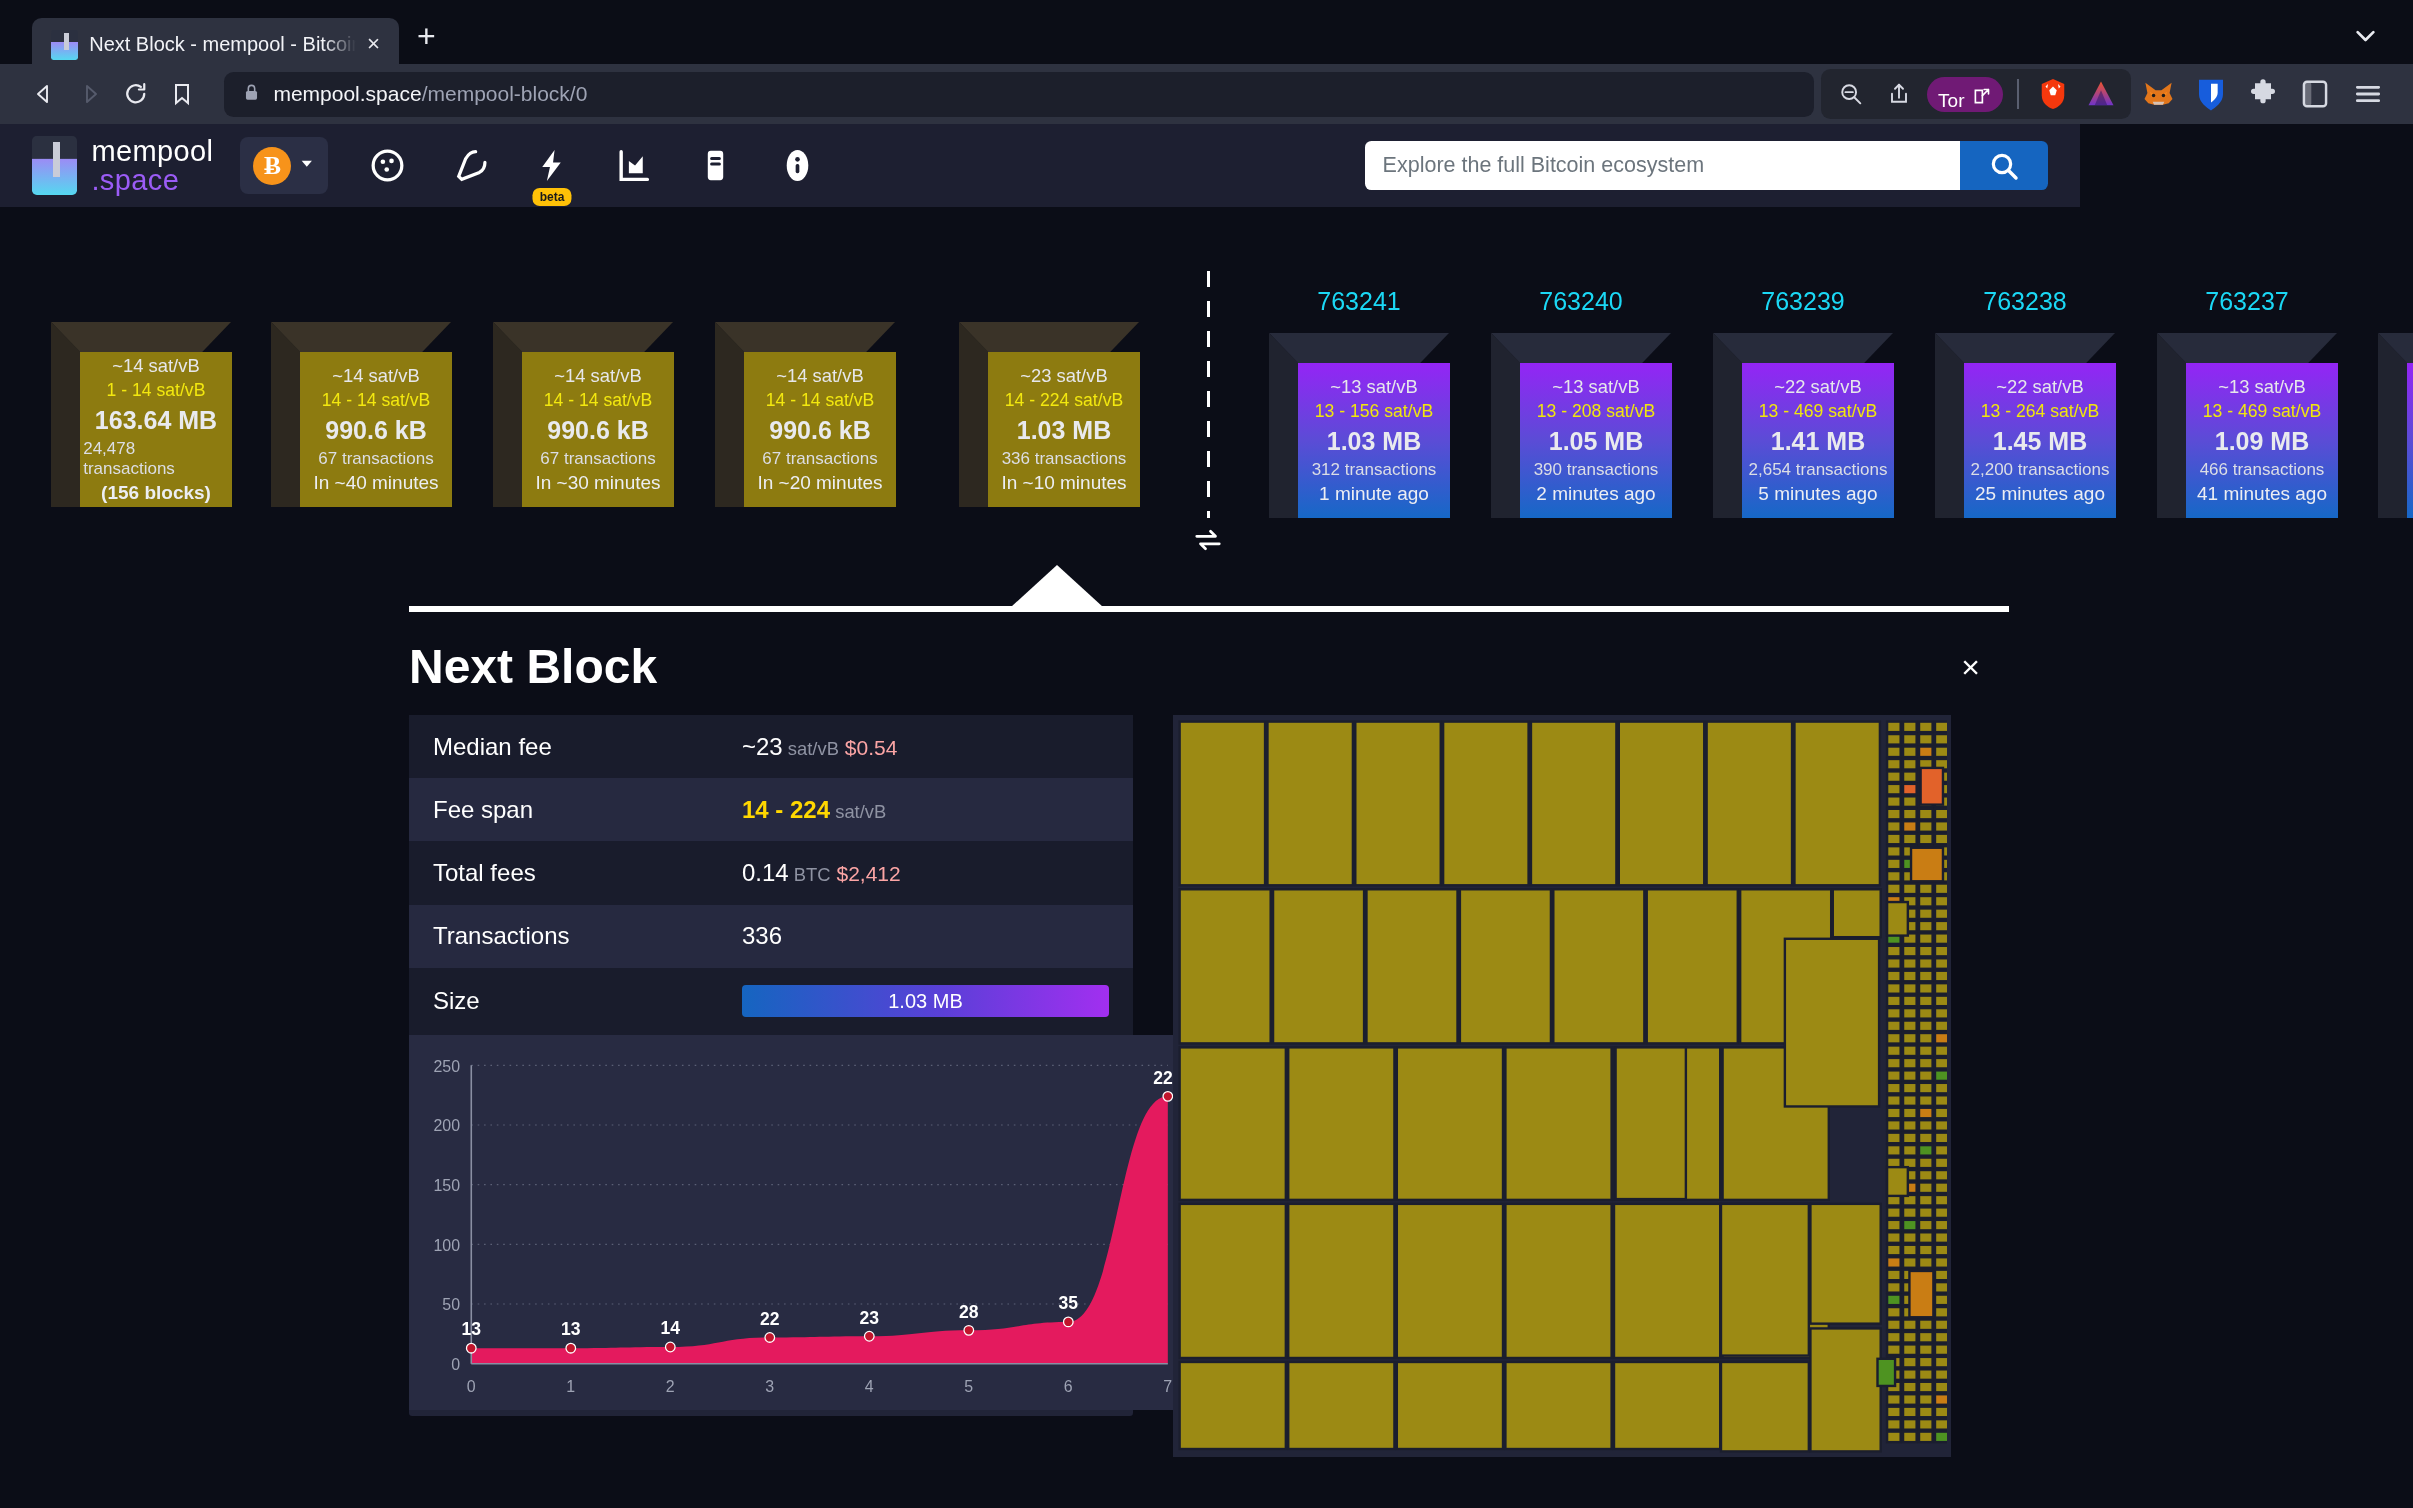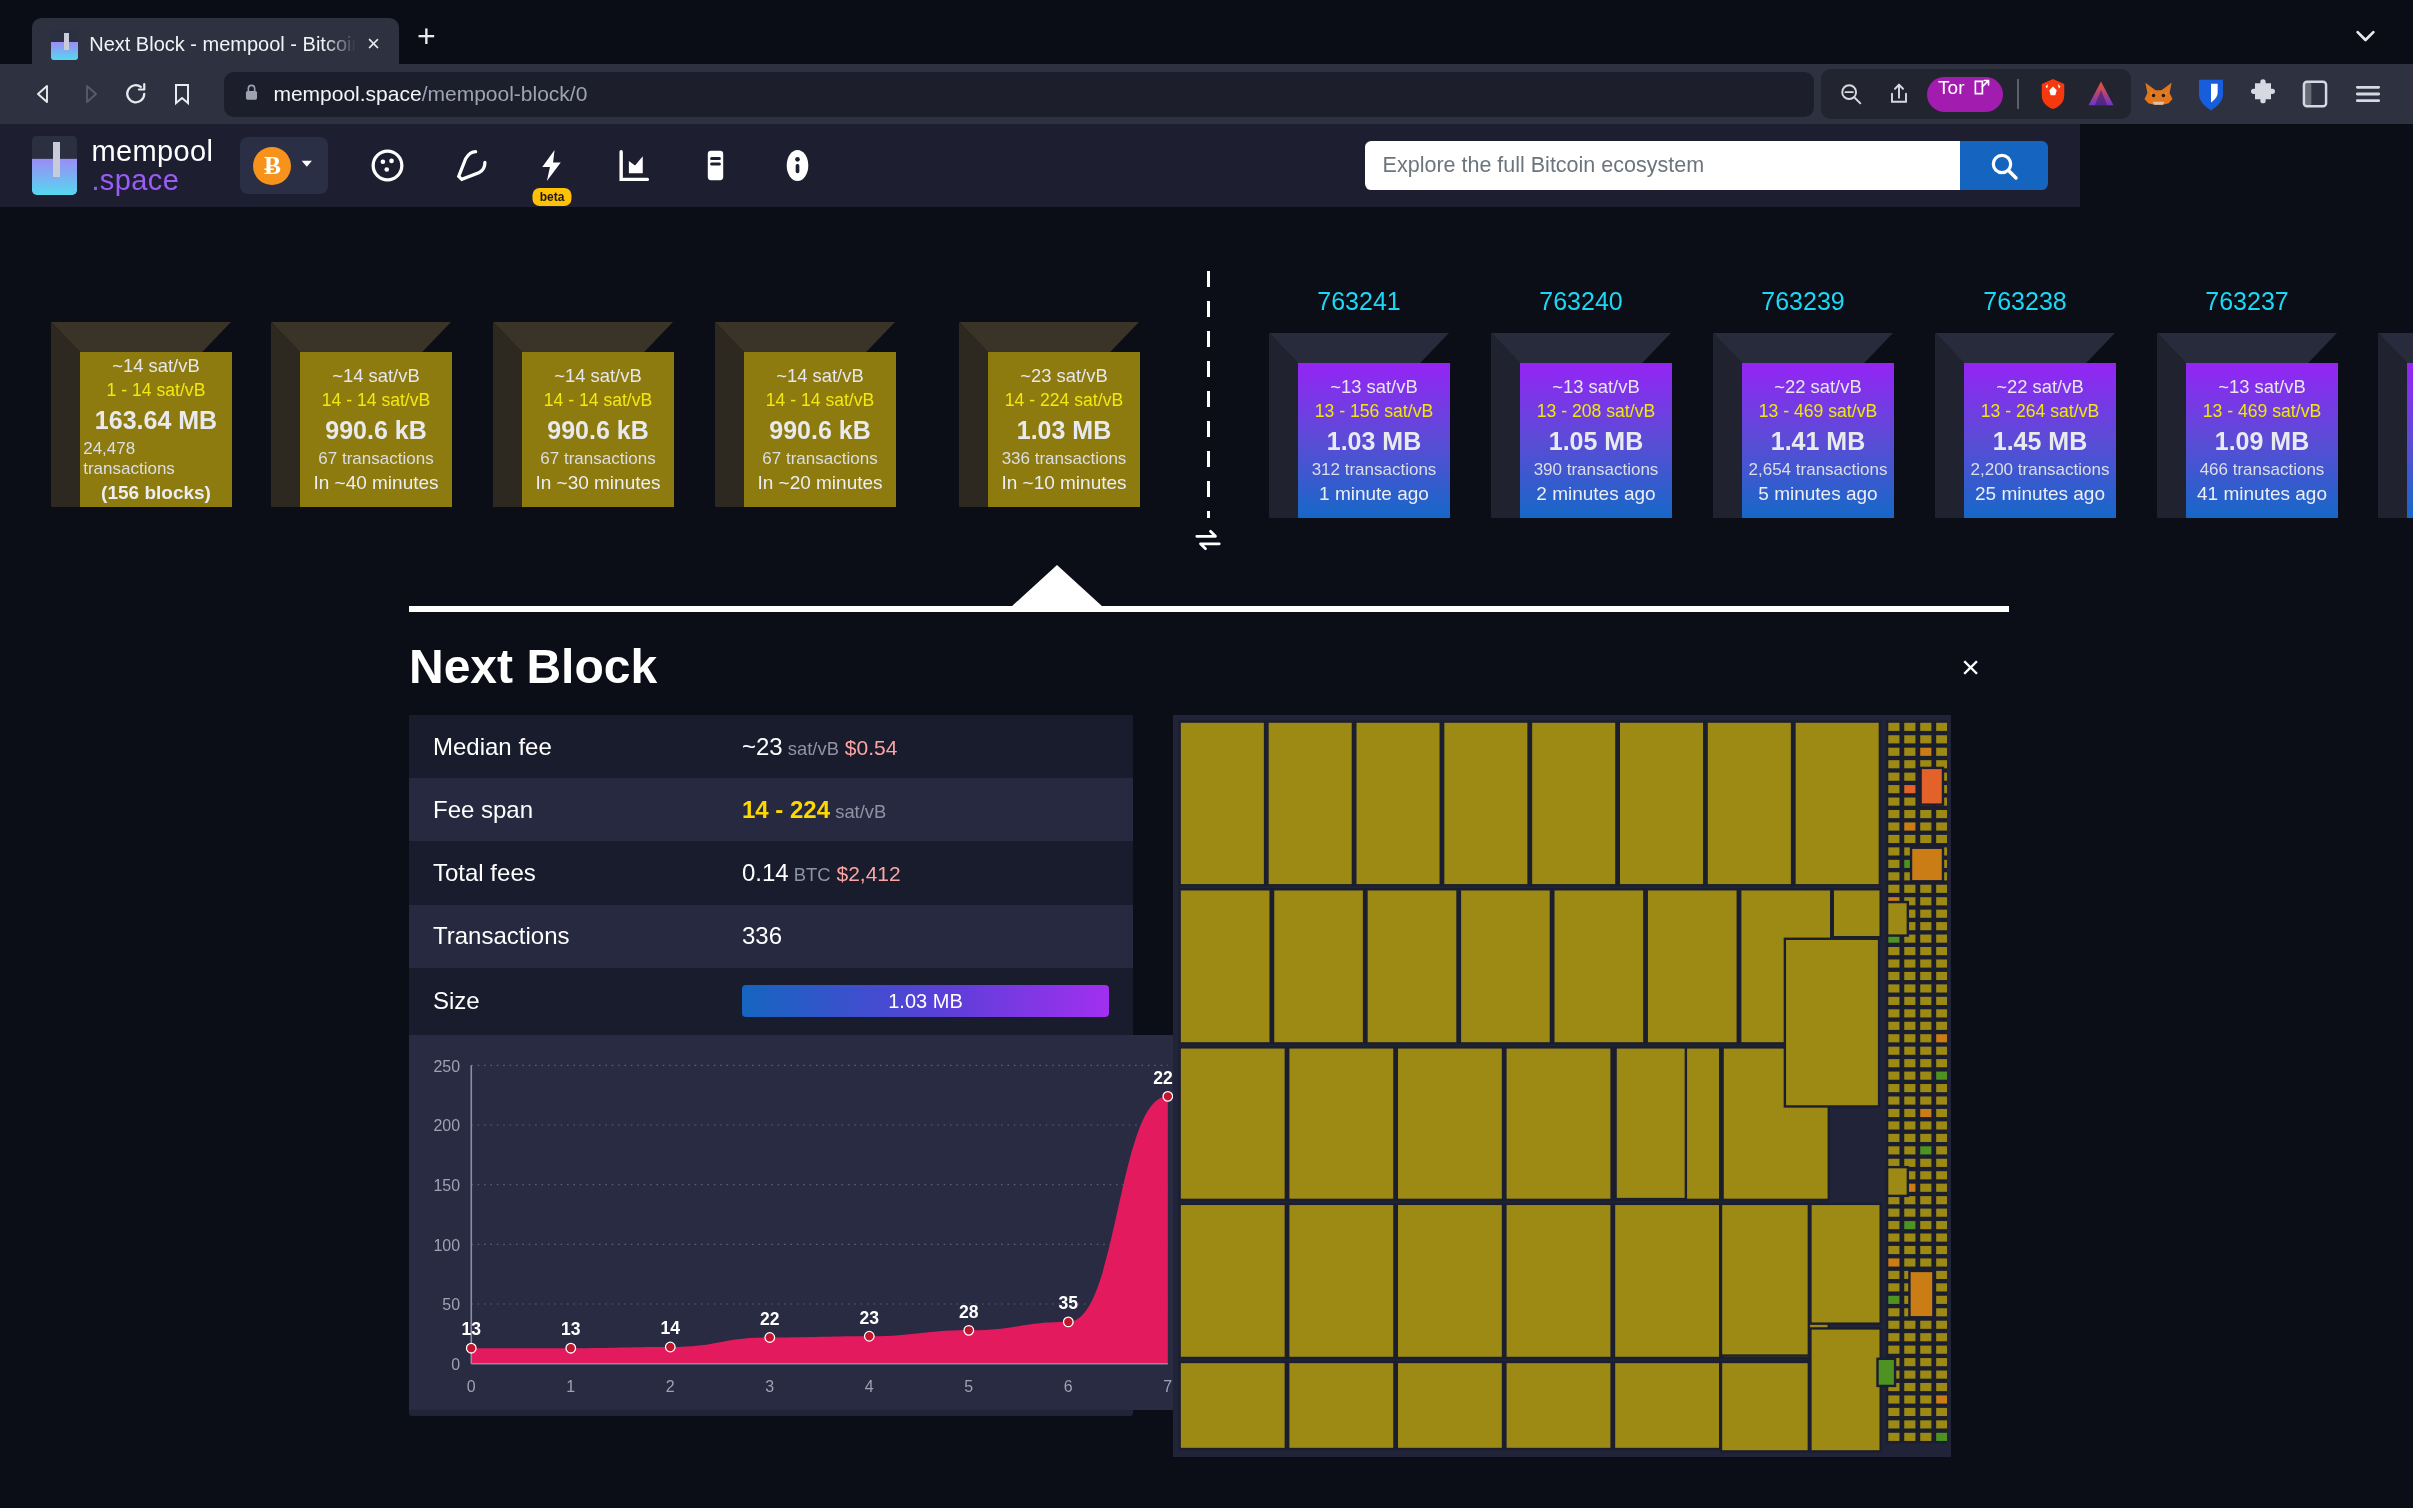--- a/index.html
+++ b/index.html
@@ -58,22 +58,22 @@
   }
   .omnibox-url { font-size: 21px; color:#f4f5f8; white-space:nowrap; }
   .omnibox-url .path { color:#9ea3b4; }
   .tb-right { display:flex; align-items:center; gap: 3.2px; margin-left: 6.4px; }
   .tb-group {
     display:flex; align-items:center; gap: 8px; background:#22252f;
     border-radius: 9.6px; padding: 4.8px 9.6px;
   }
   .tb-icon { width:40px; height:40px; display:flex; align-items:center; justify-content:center; }
   .tor-pill {
-    background:#a21caf; border-radius: 17.6px; height: 35px; padding: 0 11.2px;
-    display:flex; align-items:flex-start; gap: 6.4px; color:#fff; font-size:19px;
+    background:#701a75; border-radius: 17.6px; height: 35px; padding: 0 11.2px;
+    display:flex; align-items:flex-end; gap: 6.4px; color:#fff; font-size:19px;
   }
   .tb-divider { width:1.6px; height: 30px; background:#5a5f70; margin: 0 6.4px; }
 
   
   .site-header {
     position:absolute; top:124px; left:0; width:2080px; height:83px;
     background:#1d1f31; display:flex; align-items:center; padding: 0 32px; gap: 0;
   }
   .logo { display:flex; align-items:center; gap: 14.4px; }
   .logo-mark {

